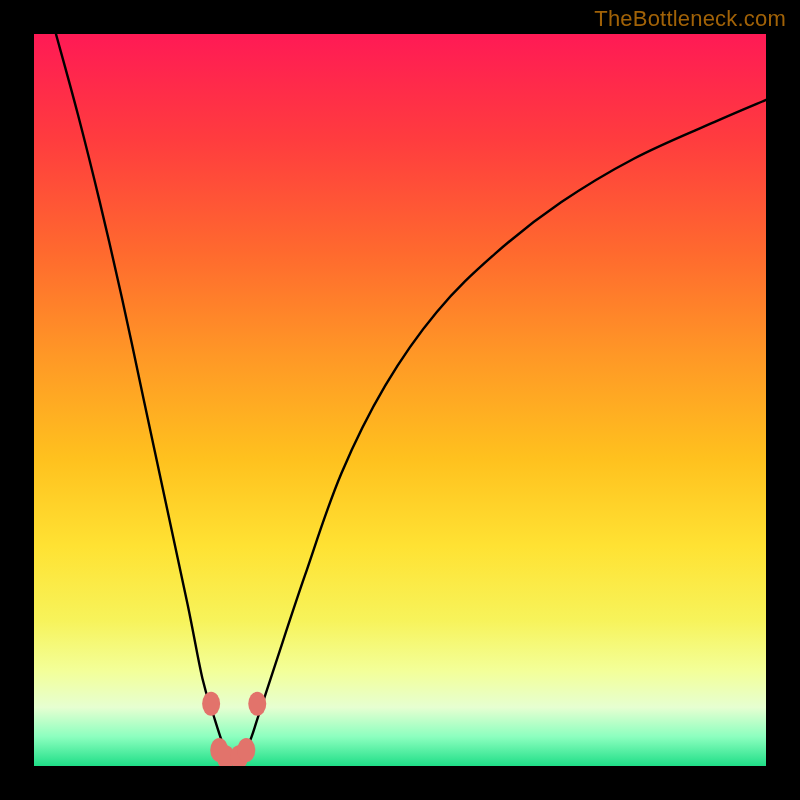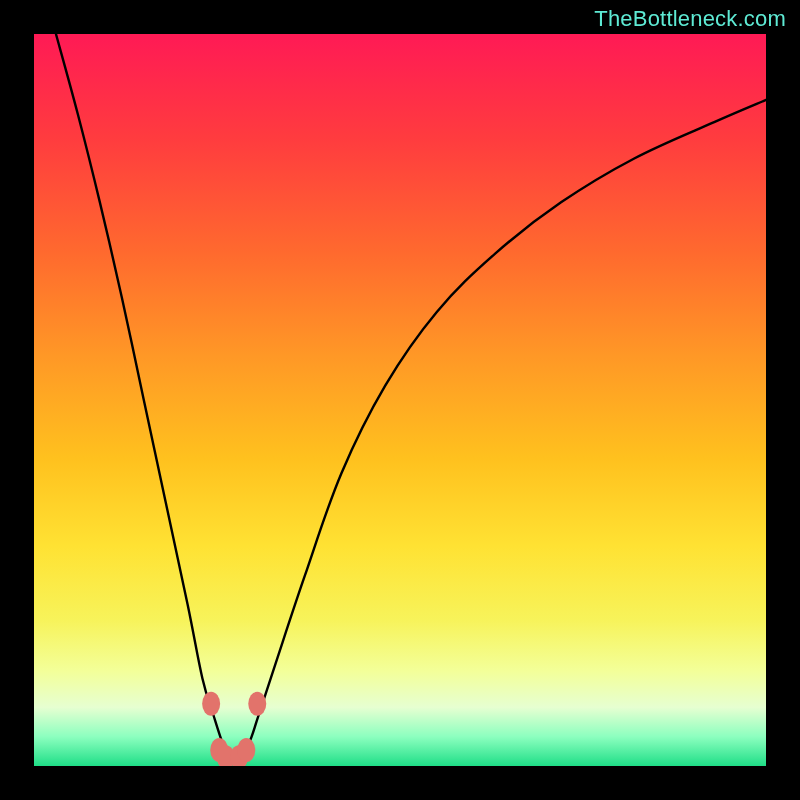--- a/index.html
+++ b/index.html
@@ -38,21 +38,21 @@
       #f3ff99 87%,
       #e6ffd1 92%,
       #8cffbf 96%,
       #1fde87 100%
     );
   }
   .watermark {
     position: absolute;
     top: 6px;
     right: 14px;
-    color: #5eead4;
+    color: #a16207;
     font-size: 22px;
     font-weight: 400;
     letter-spacing: 0.2px;
   }
   svg.curve {
     position: absolute;
     top: 0;
     left: 0;
     width: 732px;
     height: 732px;

